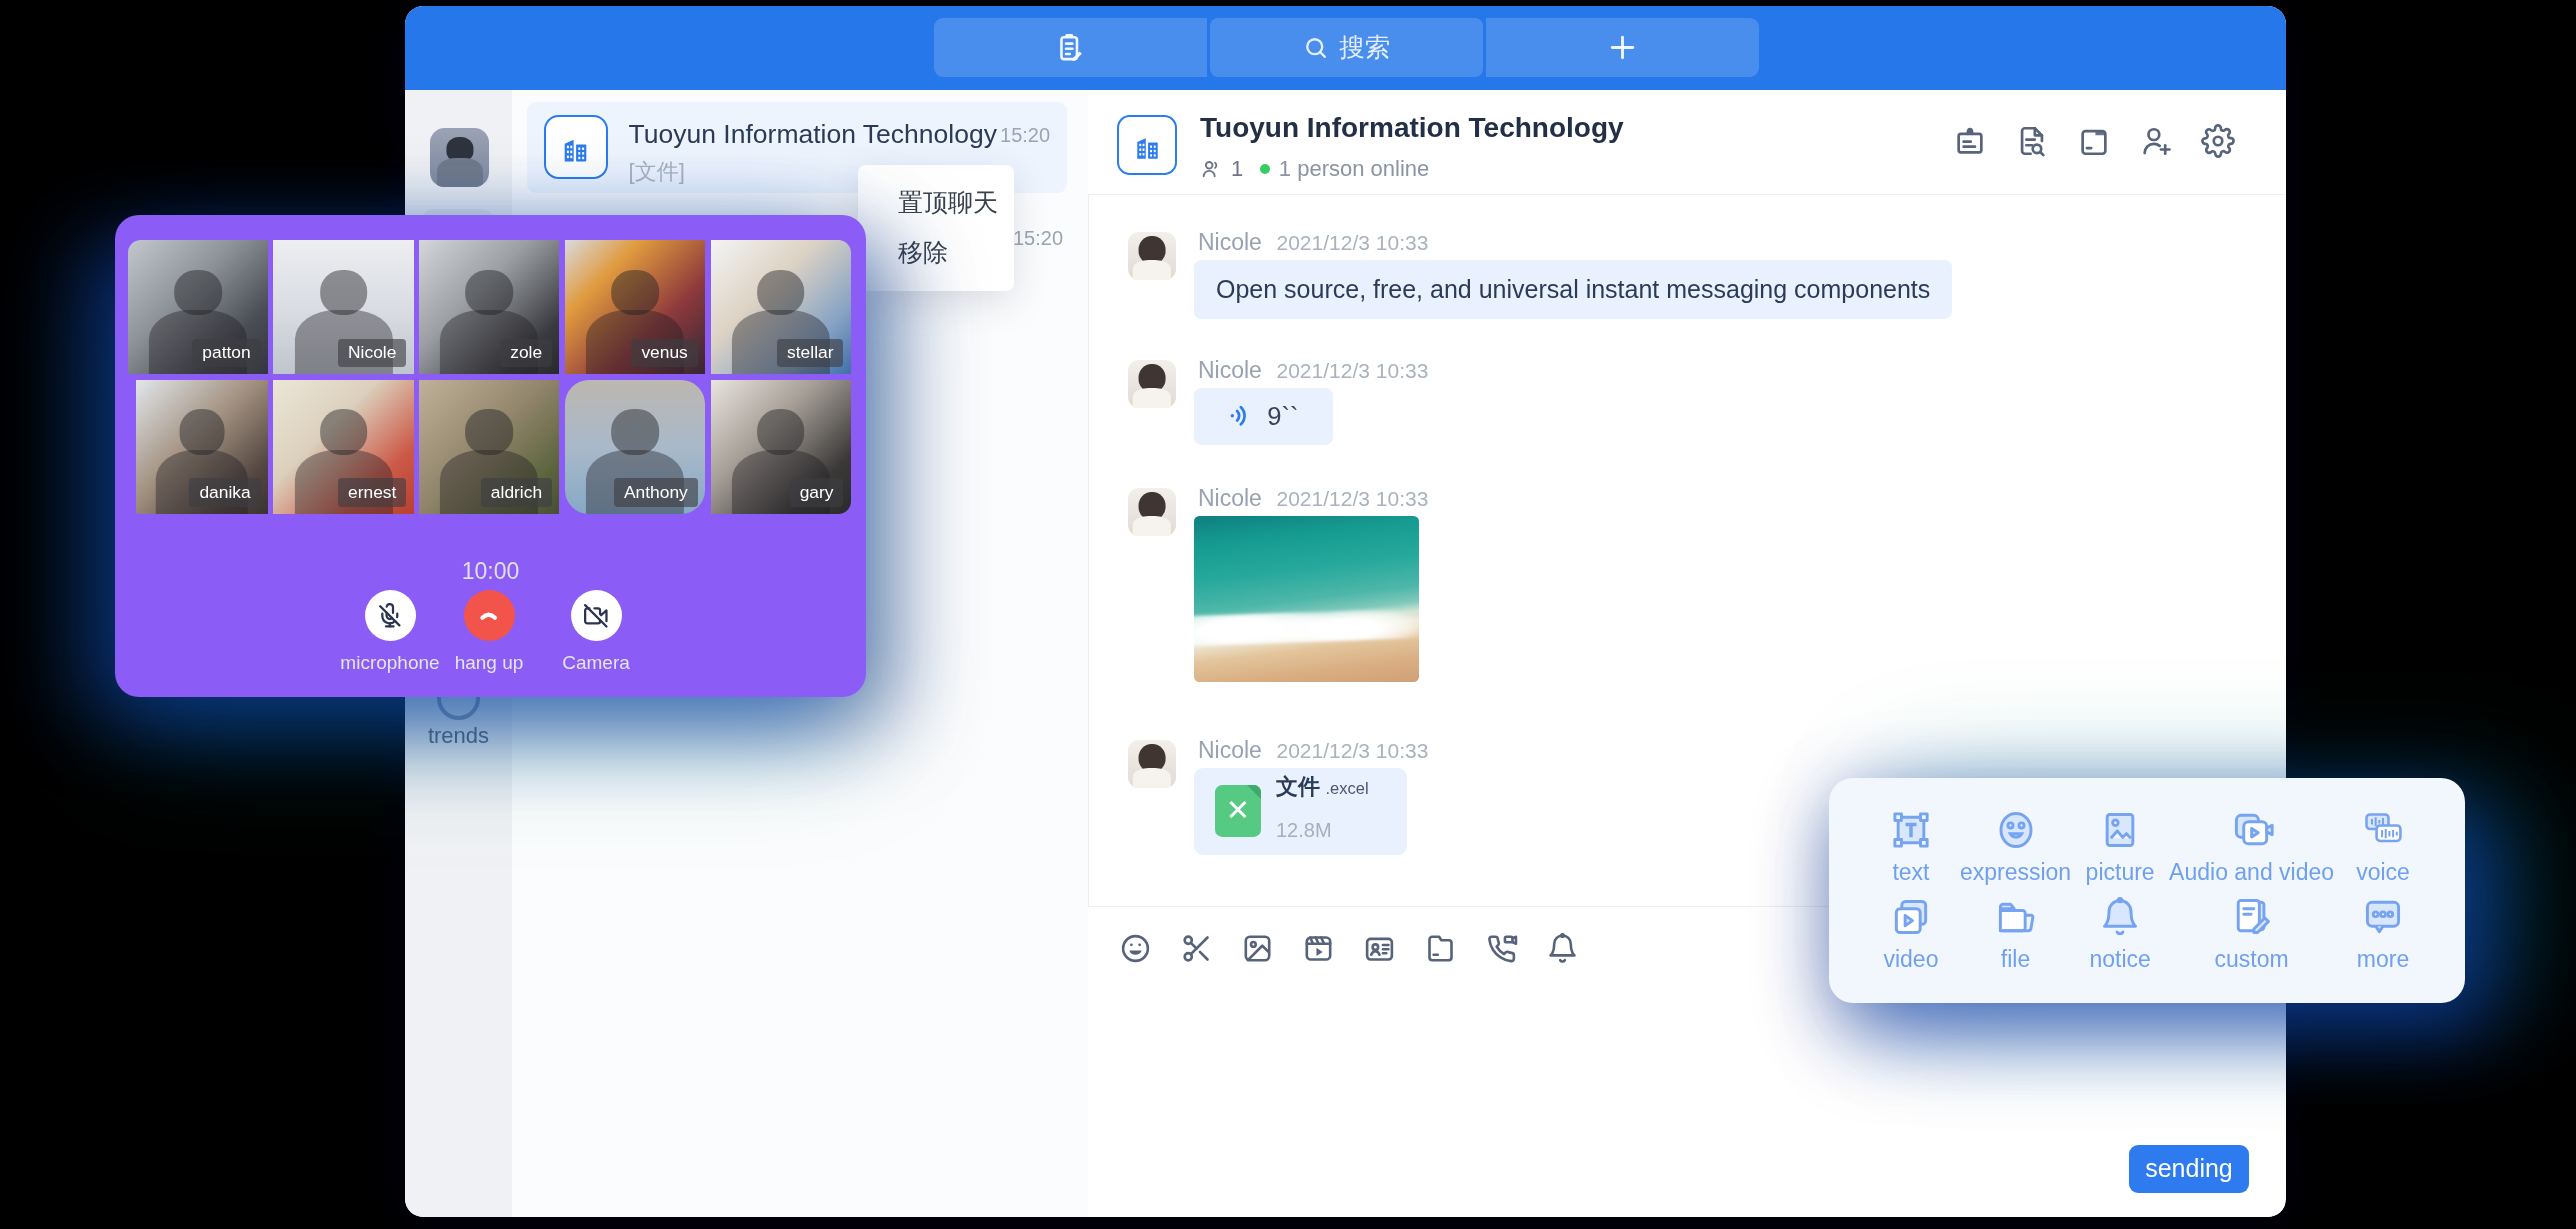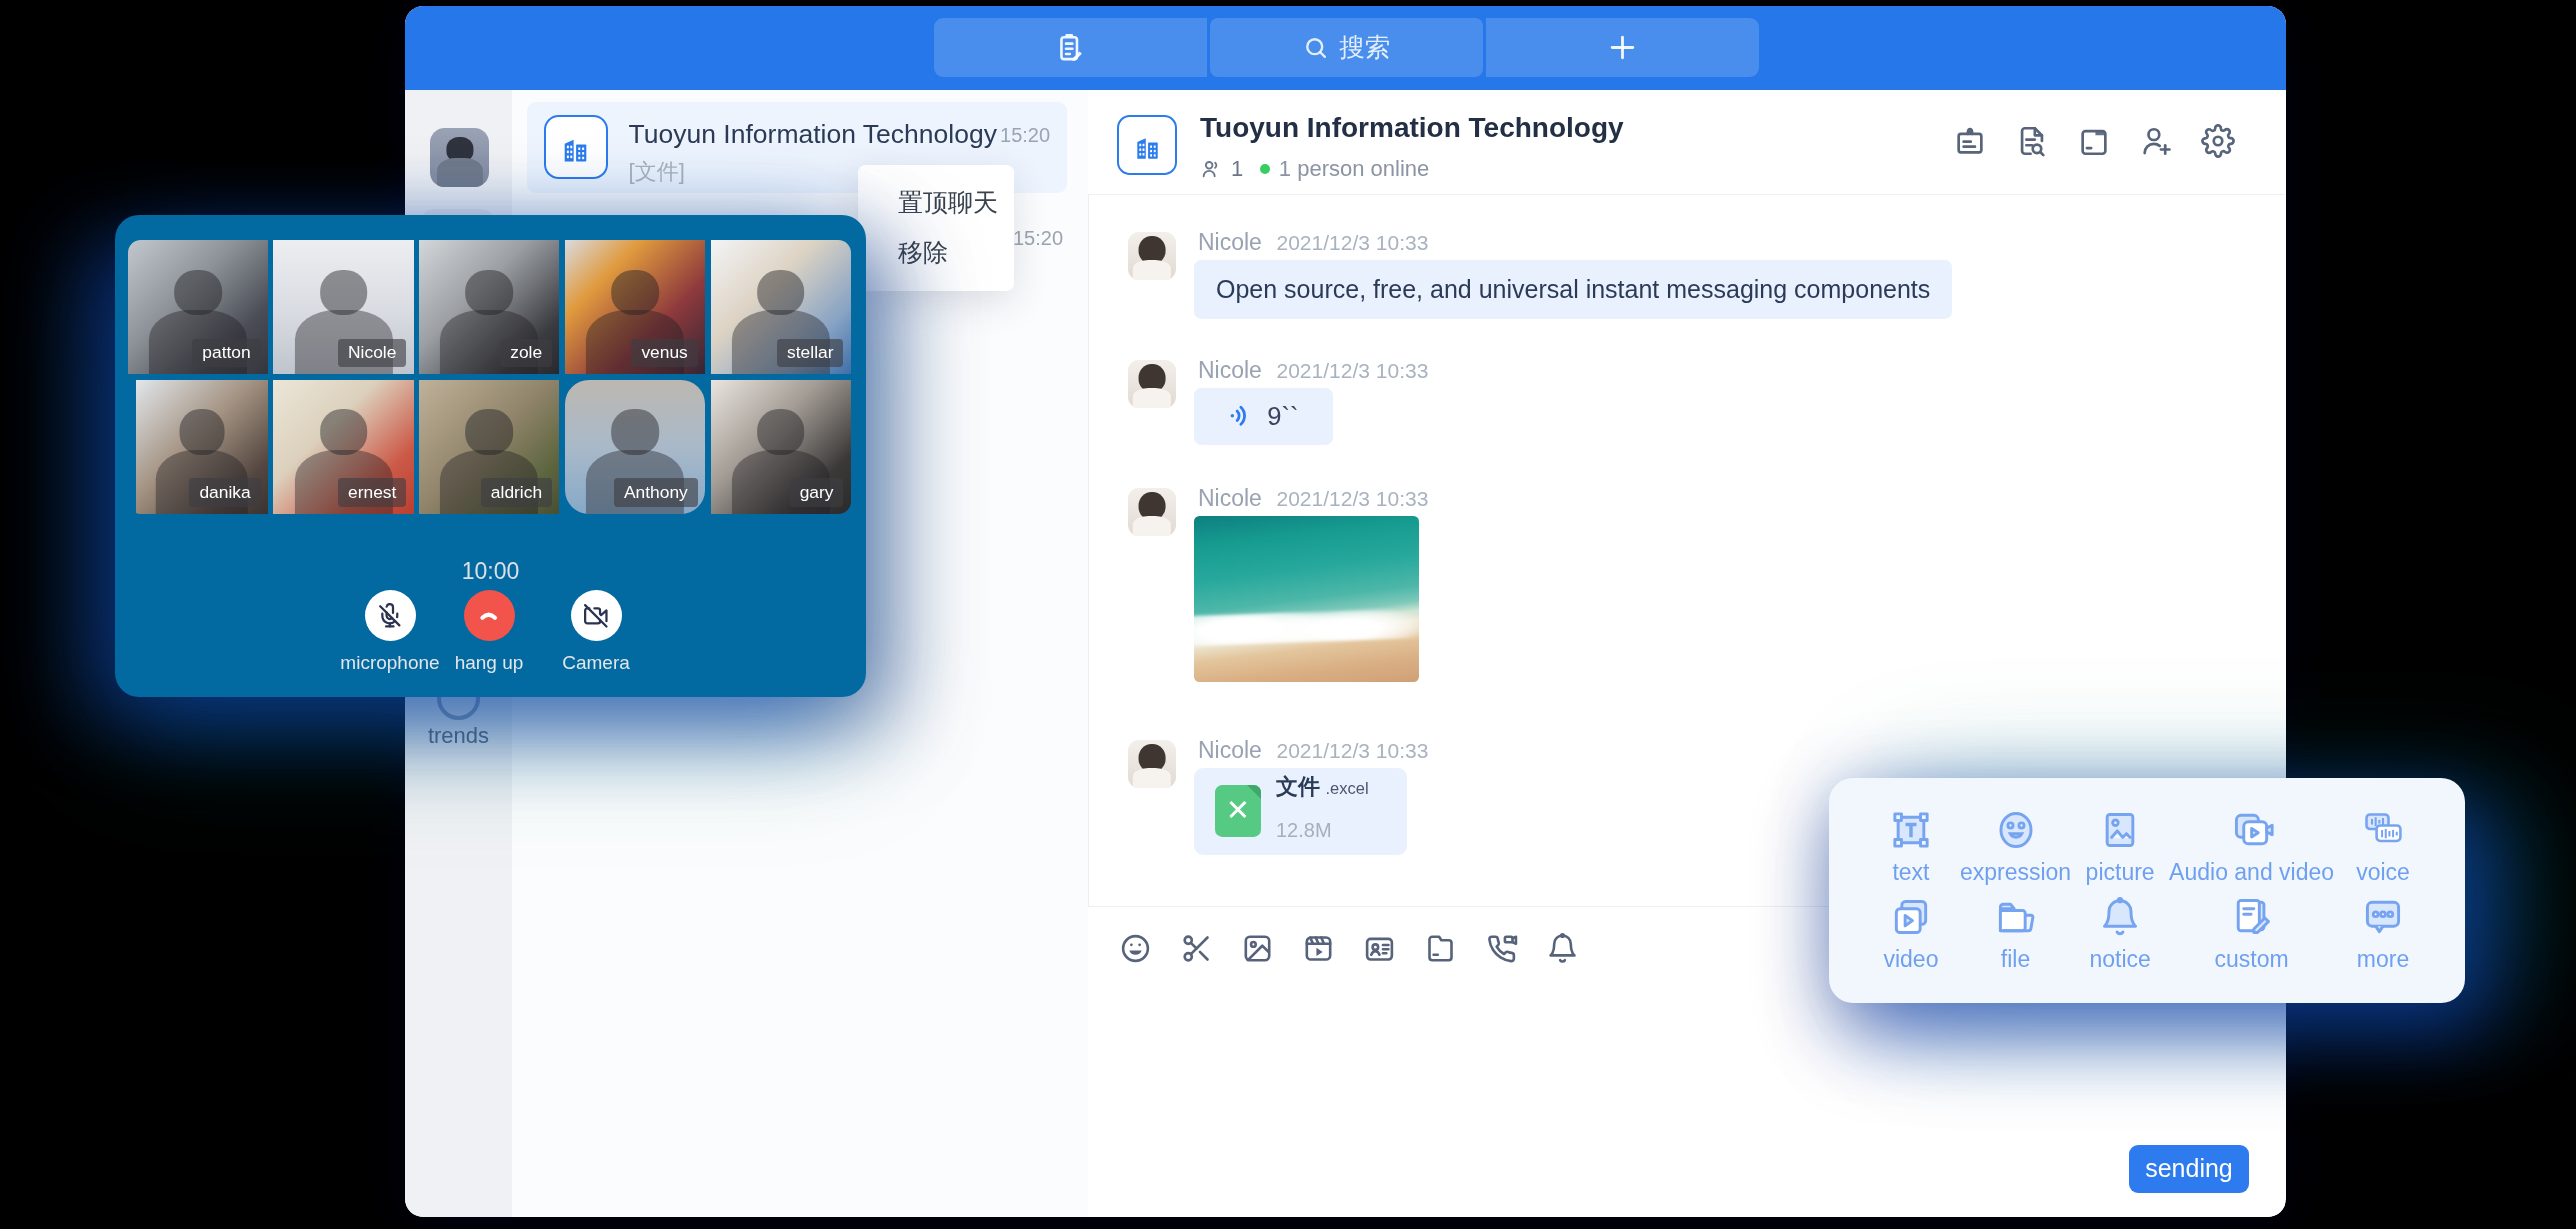--- a/index.html
+++ b/index.html
@@ -95,21 +95,21 @@
   .file-ext{font-size:16.5px;font-weight:400;color:#4A566E;margin-left:5.5px;}
   .file-size{position:absolute;left:82px;top:51px;font-size:20px;color:#A6AFBE;}
 
   
   .composer{position:absolute;left:683px;top:900px;width:1197px;height:311px;border-top:0.9px solid #EDEFF3;background:#fff;}
   .tool-row{position:absolute;left:31px;top:25px;display:flex;gap:28px;color:#56637A;}
   .send-btn{position:absolute;left:1041px;top:238px;width:120px;height:48px;border-radius:9.1px;background:#2D7BEF;
             color:#fff;font-size:25px;display:flex;align-items:center;justify-content:center;}
 
   
-  .call-panel{position:absolute;left:115px;top:215px;width:751px;height:482px;background:#0369a1;border-radius:24px;
+  .call-panel{position:absolute;left:115px;top:215px;width:751px;height:482px;background:#8b5cf6;border-radius:24px;
       z-index:60;box-shadow:-37px 23px 82px rgba(20,70,200,.45),-4.6px 46px 119px rgba(0,140,130,.28),27.4px 27.4px 82px rgba(10,30,120,.5);}
   .tiles{position:absolute;left:12.8px;top:25px;width:723px;height:274px;display:grid;
          grid-template-columns:repeat(5,1fr);grid-template-rows:1fr 1fr;gap:5.5px;border-radius:12.8px;overflow:hidden;}
   .tile{position:relative;overflow:hidden;}
   .tile::before{content:"";position:absolute;left:50%;top:22%;transform:translateX(-50%);
          width:34%;height:34%;border-radius:46%;background:rgba(32,30,36,.45);}
   .tile::after{content:"";position:absolute;left:50%;top:52%;transform:translateX(-50%);
          width:70%;height:52%;border-radius:42% 42% 0 0;background:rgba(32,30,36,.40);}
   .tile .pname{position:absolute;right:7.3px;bottom:7.3px;background:rgba(62,62,66,.62);color:#fff;
          font-size:17.4px;padding:3.7px 10px;border-radius:3.7px;z-index:2;}

